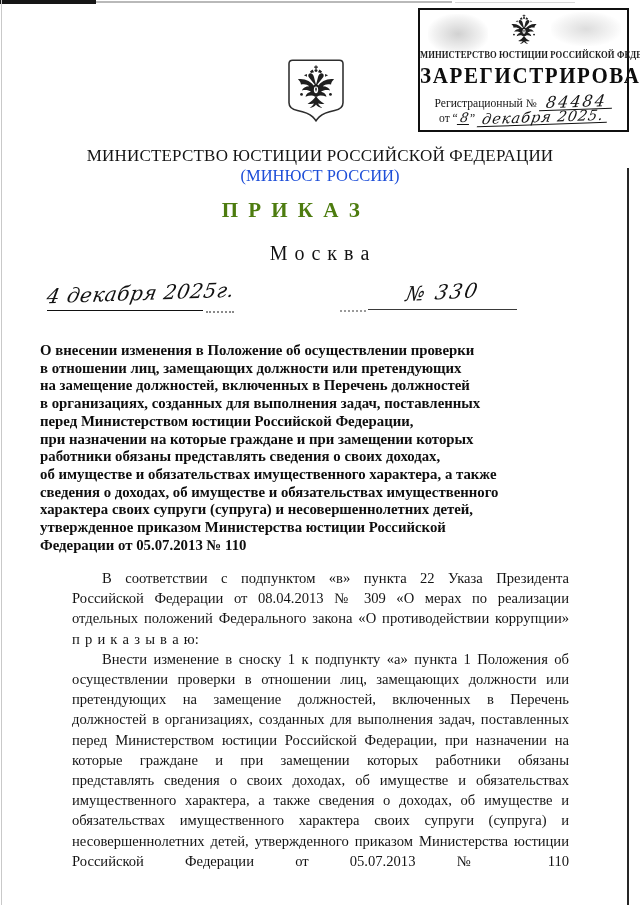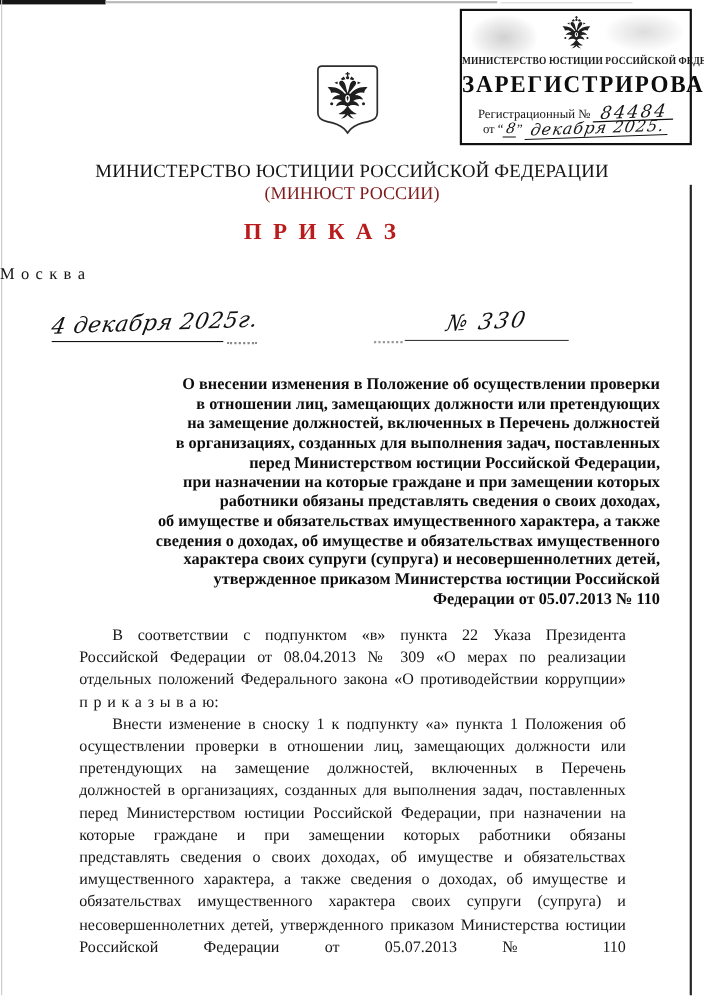--- a/index.html
+++ b/index.html
@@ -60,25 +60,25 @@
   }
 
   
   .emblem{position:absolute;top:56px;left:286px;width:60px;height:72px;}
   .emblem svg{width:100%;height:100%;}
 
   
   .org-name{position:absolute;top:146px;left:0;width:640px;text-align:center;
     font-size:17px;letter-spacing:.2px;color:#141414;}
   .org-short{position:absolute;top:166px;left:0;width:640px;text-align:center;
-    font-size:16.5px;color:#7f1d1d;}
+    font-size:16.5px;color:#1d4ed8;}
   .doc-type{position:absolute;top:198px;left:0;width:584px;text-align:center;
-    font-size:21px;font-weight:700;letter-spacing:2.5px;color:#b91c1c;}
-  .city{position:absolute;top:242px;left:0;width:640px;text-align:left;
-    font-size:15px;letter-spacing:1px;color:#141414;}
+    font-size:21px;font-weight:700;letter-spacing:2.5px;color:#4d7c0f;}
+  .city{position:absolute;top:242px;left:0;width:640px;text-align:center;
+    font-size:20px;letter-spacing:1px;color:#141414;}
 
   
   .dateline-left{
     position:absolute;top:274px;left:47px;width:156px;height:36px;
     border-bottom:1.6px solid #111;text-align:center;
   }
   .dateline-left .hand-date{
     display:inline-block;font-size:20px;transform:rotate(-2deg) skewX(-12deg);
     white-space:nowrap;letter-spacing:.5px;position:relative;top:7px;
   }
@@ -91,21 +91,21 @@
   .dateline-right .hand-number{
     display:inline-block;font-size:20px;transform:rotate(-3deg) skewX(-14deg);
     white-space:nowrap;letter-spacing:2px;position:relative;top:4px;
   }
   .dateline-right-dashes{position:absolute;top:308px;left:340px;width:26px;height:2px;
     border-bottom:2px dotted #9a9a9a;}
 
   
   .subject{
     position:absolute;top:342px;left:40px;width:560px;
-    text-align:right;font-weight:700;font-size:14.8px;line-height:17.7px;
+    text-align:left;font-weight:700;font-size:14.8px;line-height:17.7px;
     white-space:pre-line;color:#0e0e0e;
   }
 
   
   .body-text{
     position:absolute;top:568px;left:72px;width:497px;
     font-size:14.6px;line-height:20.2px;text-align:justify;color:#141414;
     word-spacing:1.5px;
   }
   .body-text p{margin:0;text-indent:30px;}

